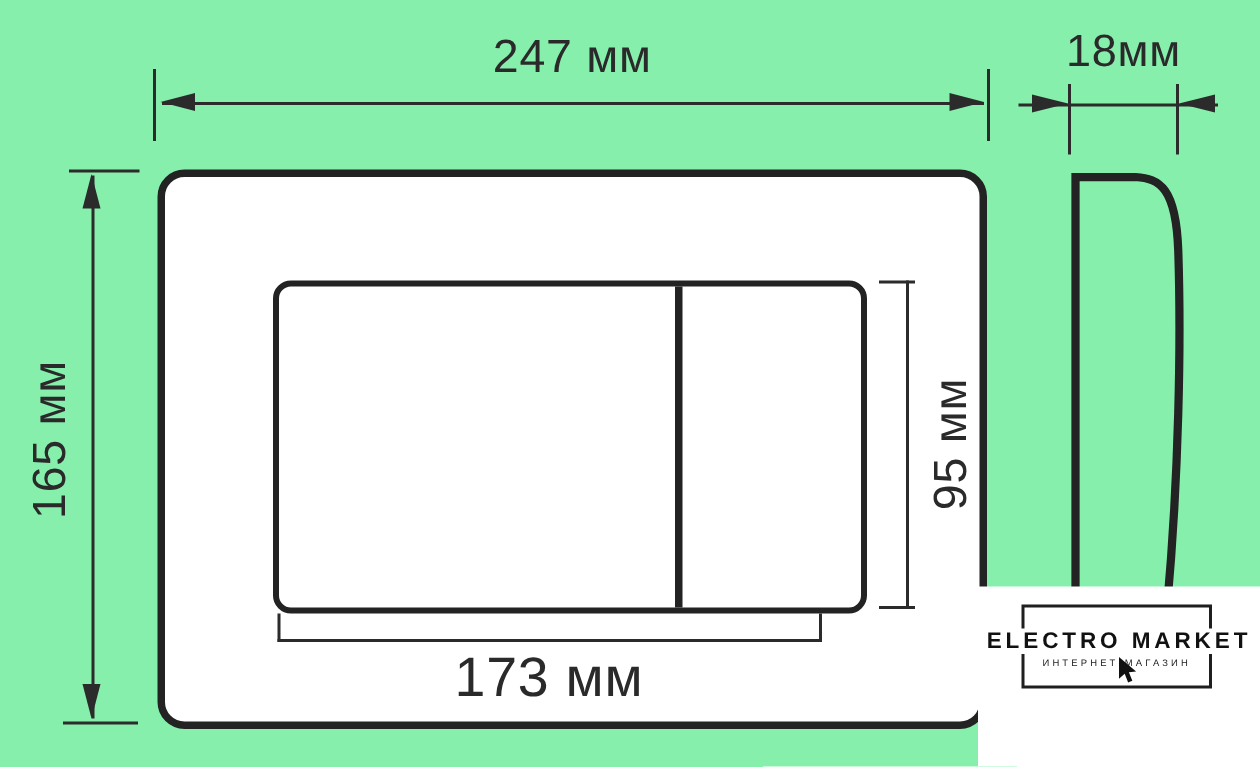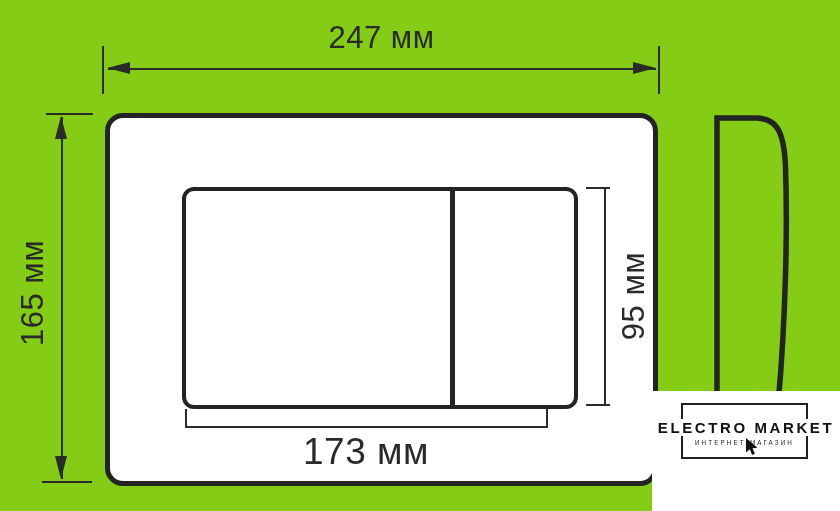--- a/index.html
+++ b/index.html
@@ -1,17 +1,17 @@
 <!DOCTYPE html>
 <html><head>
 <meta charset="utf-8">
 <style>
   html,body{margin:0;padding:0;background:#fff;}
   #stage{
-    position:relative;width:840px;height:511px;background:#84cc16;
+    position:relative;width:840px;height:511px;background:#86efac;
     font-family:"Liberation Sans","DejaVu Sans",sans-serif;
     color:#2a2a2a;overflow:hidden;
   }
   .abs{position:absolute;box-sizing:border-box;}
   .line{background:#2b2b2b;}
   .dim-label{
     font-size:31px;font-weight:400;color:#2a2a2a;text-align:center;
     letter-spacing:0.5px;line-height:36px;white-space:nowrap;
   }
   .rot{transform:rotate(-90deg);transform-origin:center center;}
@@ -79,20 +79,28 @@
     <div class="abs dim-label" style="left:216px;top:34px;width:300px;font-size:37px;">173 мм</div>
   </div>
 
   <div class="abs" style="left:560px;top:180px;width:110px;height:240px;">
     <div class="abs line" style="left:26px;top:7px;width:24px;height:2px;"></div>
     <div class="abs line" style="left:26px;top:224px;width:24px;height:2px;"></div>
     <div class="abs line" style="left:44px;top:7px;width:2px;height:219px;"></div>
     <div class="abs dim-label rot" style="left:4px;top:98px;width:140px;height:36px;">95 мм</div>
   </div>
 
+  <div class="abs" style="left:650px;top:0;width:190px;height:110px;">
+    <div class="abs dim-label" style="left:19px;top:17px;width:160px;font-size:30px;">18мм</div>
+    <div class="abs line" style="left:62px;top:56px;width:2px;height:47px;"></div>
+    <div class="abs line" style="left:134px;top:56px;width:2px;height:47px;"></div>
+    <div class="abs line" style="left:29px;top:69px;width:133px;height:2px;"></div>
+    <div class="ah ah-in-right" style="left:38px;top:63px;"></div>
+    <div class="ah ah-in-left" style="left:136px;top:63px;"></div>
+  </div>
 
   <svg class="abs" style="left:695px;top:105px;" width="110" height="300" viewBox="0 0 110 300">
     <path d="M 22 300 L 22 13 L 62 13 C 78 14 89 20 90.5 62 C 92.5 122 91 212 83 300" fill="none" stroke="#232323" stroke-width="5.5"></path>
   </svg>
 
   <div class="abs watermark" style="left:652px;top:391px;width:188px;height:120px;">
     <div class="abs wm-frame" style="left:29px;top:12px;width:127px;height:56px;"></div>
     <div class="abs wm-brand" style="left:2px;top:28px;width:184px;text-align:center;">ELECTRO MARKET</div>
     <div class="abs wm-tagline" style="left:27px;top:47px;width:131px;">ИНТЕРНЕТ-МАГАЗИН</div>
     <svg class="abs" style="left:92px;top:47px;" width="15" height="20" viewBox="0 0 15 20">

